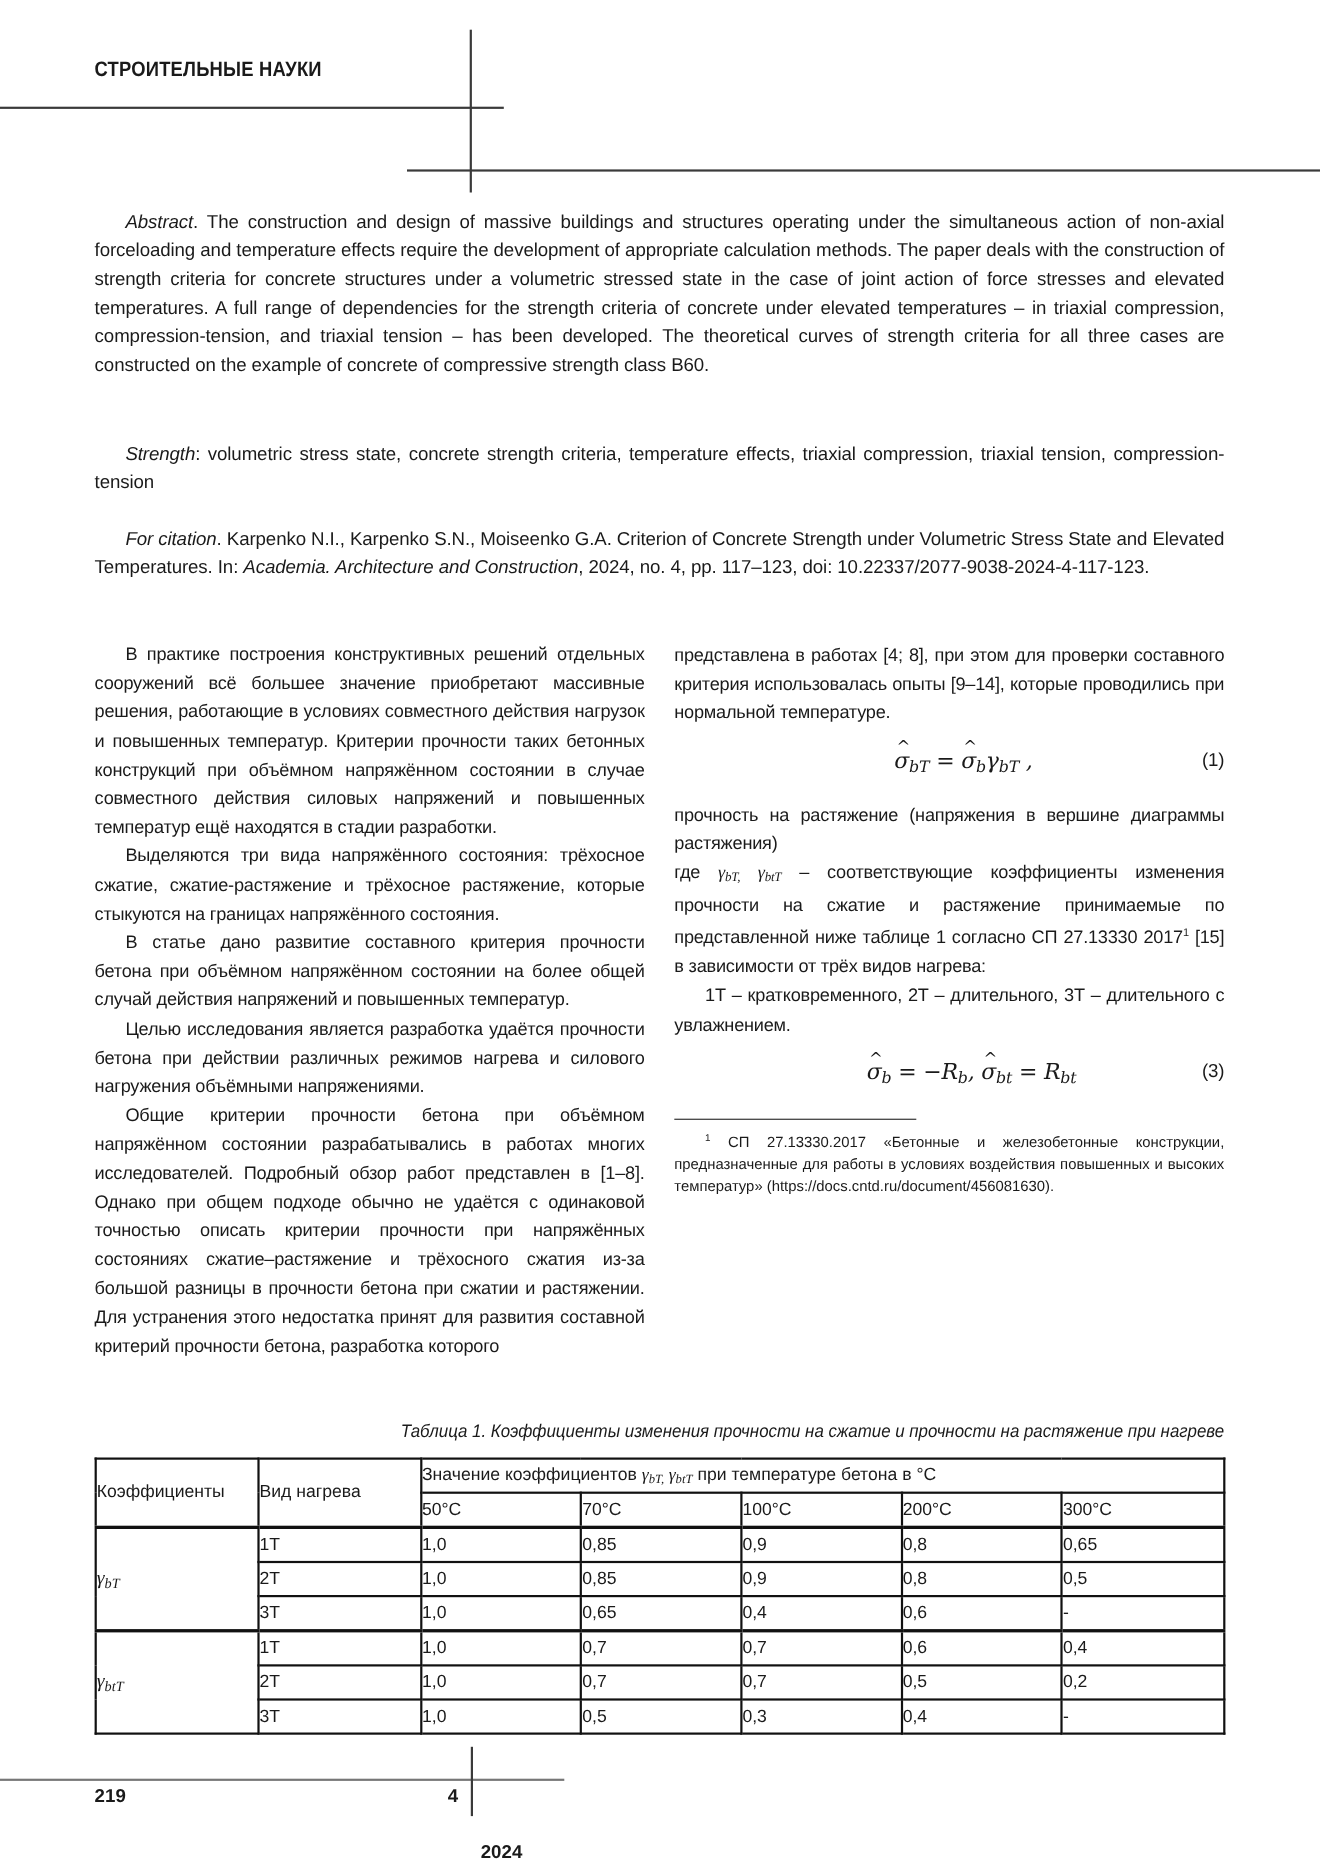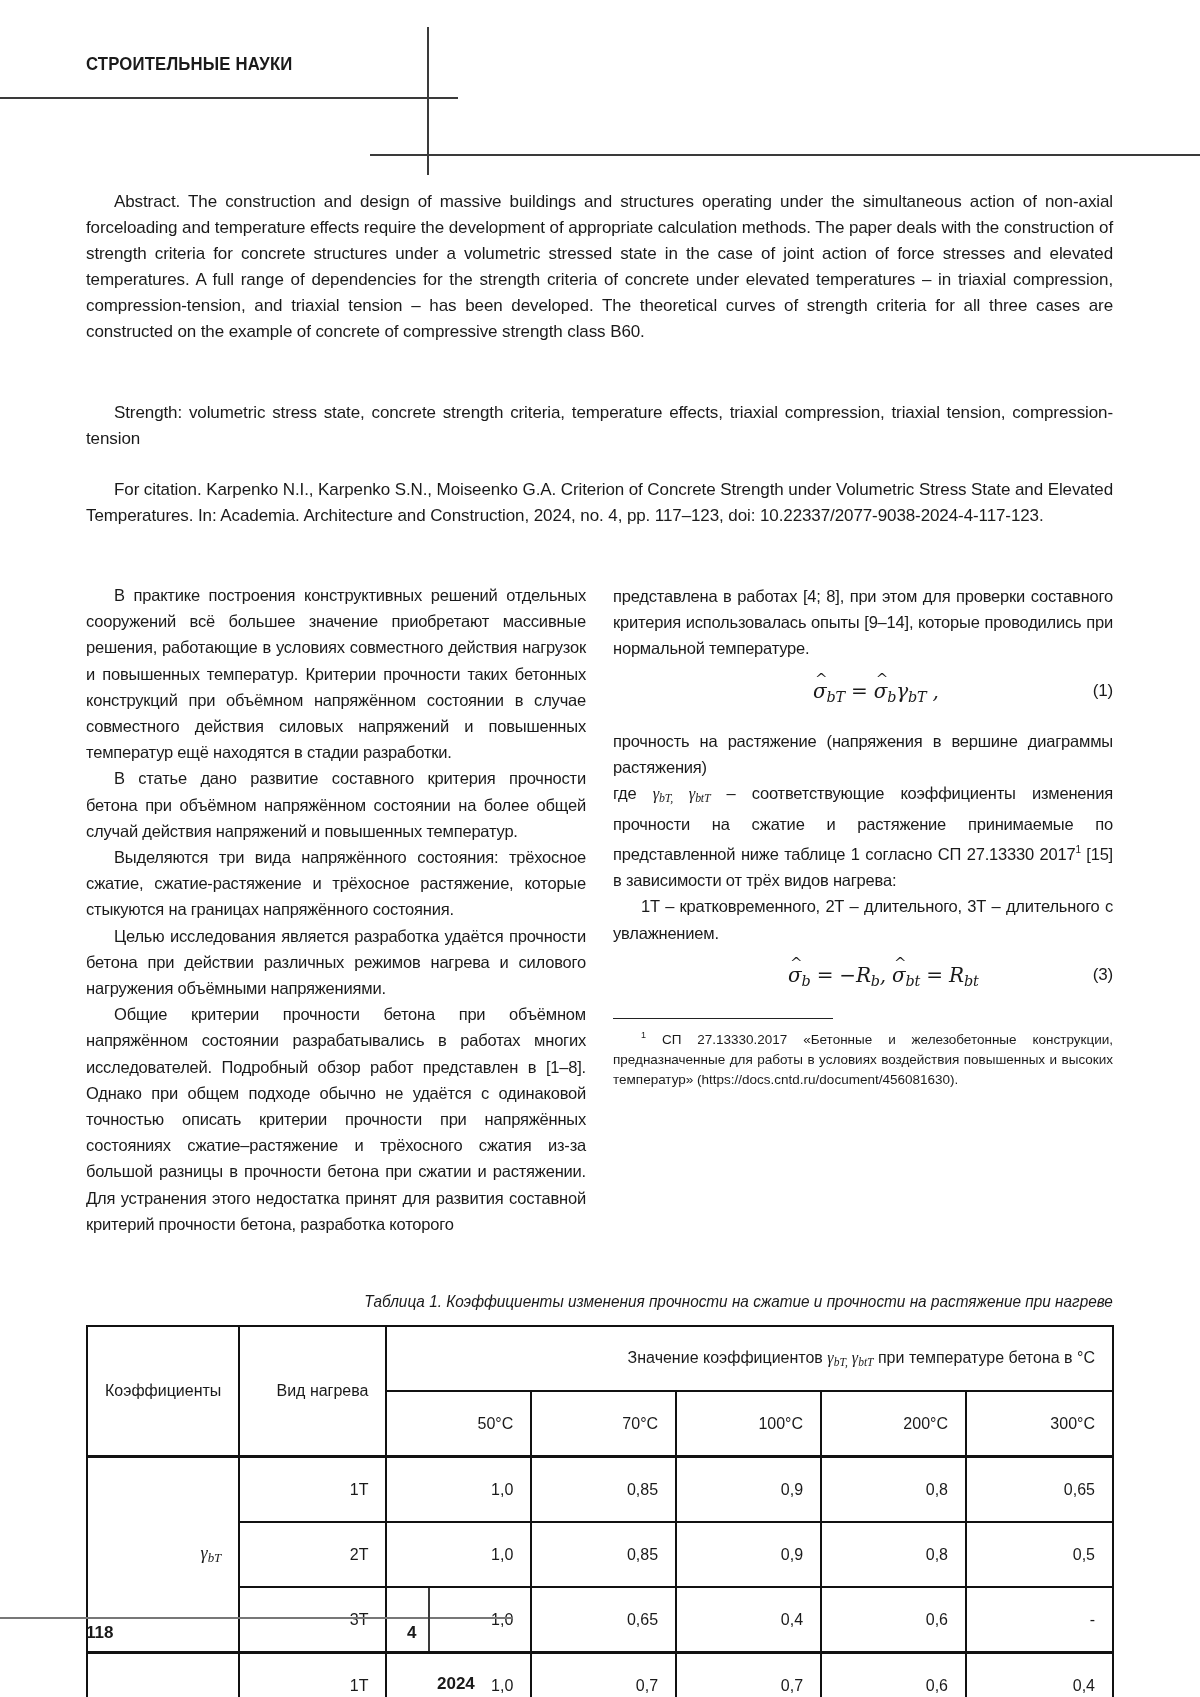--- a/index.html
+++ b/index.html
@@ -4,39 +4,39 @@
 <style>
   html, body { margin:0; padding:0; background:#fff; }
   body { width:1200px; height:1697px; position:relative; overflow:hidden;
          font-family:"DejaVu Sans Condensed","DejaVu Sans","Liberation Sans",sans-serif; color:#1a1a1a; }
   .abs { position:absolute; }
   .line { position:absolute; background:#3a3a3a; }
   .section-title { left:86px; top:53px; font-family:"Liberation Sans",sans-serif; font-weight:bold;
                    font-size:19px; letter-spacing:0.2px; transform:scaleX(0.88); transform-origin:left; }
   .para { font-family:"Liberation Sans",sans-serif; font-size:17px; line-height:26px; text-align:justify;
           letter-spacing:-0.1px; }
-  .para .lead { }
+  .para .lead { font-style:italic; }
   .en-block { left:86px; width:1027px; }
   .col { position:absolute; width:500px; font-family:"Liberation Sans",sans-serif; font-size:16.5px;
          line-height:26.2px; text-align:justify; letter-spacing:-0.2px; }
   .col p { margin:0; text-indent:28px; }
   .col p.noindent { text-indent:0; }
   .formula { position:relative; height:66px; font-family:"DejaVu Serif","Liberation Serif",serif; font-style:italic; font-size:20px; }
   .formula .expr { position:absolute; top:16px; }
   .formula .num { position:absolute; right:0; top:16px; font-style:normal; font-family:"Liberation Sans",sans-serif; font-size:17px; }
   .hat { position:relative; display:inline-block; }
   .hat::before { content:"^"; position:absolute; left:2px; top:-12px; font-size:15px; font-style:normal; }
   sub { font-size:0.72em; vertical-align:-0.25em; }
   .footnote-rule { height:1.5px; width:220px; background:#222; margin:16px 0 6px 0; }
   .footnote { font-size:13.5px; line-height:20px; text-indent:28px; letter-spacing:0; }
   .caption { right:87px; top:1292px; font-family:"Liberation Sans",sans-serif; font-style:italic; font-size:16.5px;
              transform:scaleX(0.93); transform-origin:right; }
   table.data { position:absolute; left:86px; top:1325px; width:1028px; border-collapse:collapse;
                font-family:"Liberation Sans",sans-serif; font-size:16px; }
-  table.data td, table.data th { border:2px solid #111; text-align:right; font-weight:normal; padding:17px; height:29px; }
+  table.data td, table.data th { border:2px solid #111; text-align:left; font-weight:normal; padding:0; height:29px; }
   table.data .grp td.sym { font-family:"Liberation Serif",serif; font-style:italic; font-size:18px; }
   table.data tr.sep td { border-top:3px solid #111; }
   .gamma { font-family:"Liberation Serif",serif; font-style:italic; }
   .footer-num { font-family:"Liberation Sans",sans-serif; font-weight:bold; font-size:17px; }
 </style>
 </head>
 <body>
 
 <div class="line" style="left:427px;top:27px;width:1.5px;height:148px;"></div>
 <div class="line" style="left:0;top:97px;width:458px;height:1.5px;"></div>
@@ -50,22 +50,22 @@
 <div class="abs para en-block" style="top:400px;text-indent:28px;">
   <span class="lead">Strength</span><span>: volumetric stress state, concrete strength criteria, temperature effects, triaxial compression, triaxial tension, compression-tension</span>
 </div>
 
 <div class="abs para en-block" style="top:477px;text-indent:28px;">
   <span class="lead">For citation</span><span>. Karpenko N.I., Karpenko S.N., Moiseenko G.A. Criterion of Concrete Strength under Volumetric Stress State and Elevated Temperatures. In: </span><span class="lead">Academia. Architecture and Construction</span><span>, 2024, no. 4, pp. 117–123, doi: 10.22337/2077-9038-2024-4-117-123.</span>
 </div>
 
 <div class="col" style="left:86px;top:582px;">
   <p>В практике построения конструктивных решений отдельных сооружений всё большее значение приобретают массивные решения, работающие в условиях совместного действия нагрузок и повышенных температур. Критерии прочности таких бетонных конструкций при объёмном напряжённом состоянии в случае совместного действия силовых напряжений и повышенных температур ещё находятся в стадии разработки.</p>
+  <p>Выделяются три вида напряжённого состояния: трёхосное сжатие, сжатие-растяжение и трёхосное растяжение, которые стыкуются на границах напряжённого состояния.</p>
   <p>В статье дано развитие составного критерия прочности бетона при объёмном напряжённом состоянии на более общей случай действия напряжений и повышенных температур.</p>
-  <p>Выделяются три вида напряжённого состояния: трёхосное сжатие, сжатие-растяжение и трёхосное растяжение, которые стыкуются на границах напряжённого состояния.</p>
   <p>Целью исследования является разработка удаётся прочности бетона при действии различных режимов нагрева и силового нагружения объёмными напряжениями.</p>
   <p>Общие критерии прочности бетона при объёмном напряжённом состоянии разрабатывались в работах многих исследователей. Подробный обзор работ представлен в [1–8]. Однако при общем подходе обычно не удаётся с одинаковой точностью описать критерии прочности при напряжённых состояниях сжатие–растяжение и трёхосного сжатия из-за большой разницы в прочности бетона при сжатии и растяжении. Для устранения этого недостатка принят для развития составной критерий прочности бетона, разработка которого</p>
 </div>
 
 <div class="col" style="left:613px;top:583px;">
   <p class="noindent">представлена в работах [4; 8], при этом для проверки составного критерия использовалась опыты [9–14], которые проводились при нормальной температуре.</p>
 
   <div class="formula">
     <span class="expr" style="left:200px;">
       <span class="hat">σ</span><sub>bT</sub> = <span class="hat">σ</span><sub>b</sub>γ<sub>bT</sub> ,
@@ -171,15 +171,15 @@
     <td>0,5</td>
     <td>0,3</td>
     <td>0,4</td>
     <td>-</td>
   </tr>
 </tbody>
   </table>
 
 <div class="line" style="left:0;top:1617px;width:513px;height:2px;background:#777;"></div>
 <div class="line" style="left:428px;top:1588px;width:1.5px;height:63px;"></div>
-<div class="abs footer-num" style="left:86px;top:1623px;">118</div>
+<div class="abs footer-num" style="left:86px;top:1623px;">219</div>
 <div class="abs footer-num" style="left:407px;top:1623px;">4</div>
 <div class="abs footer-num" style="left:437px;top:1674px;">2024</div>
 
 </body></html>

